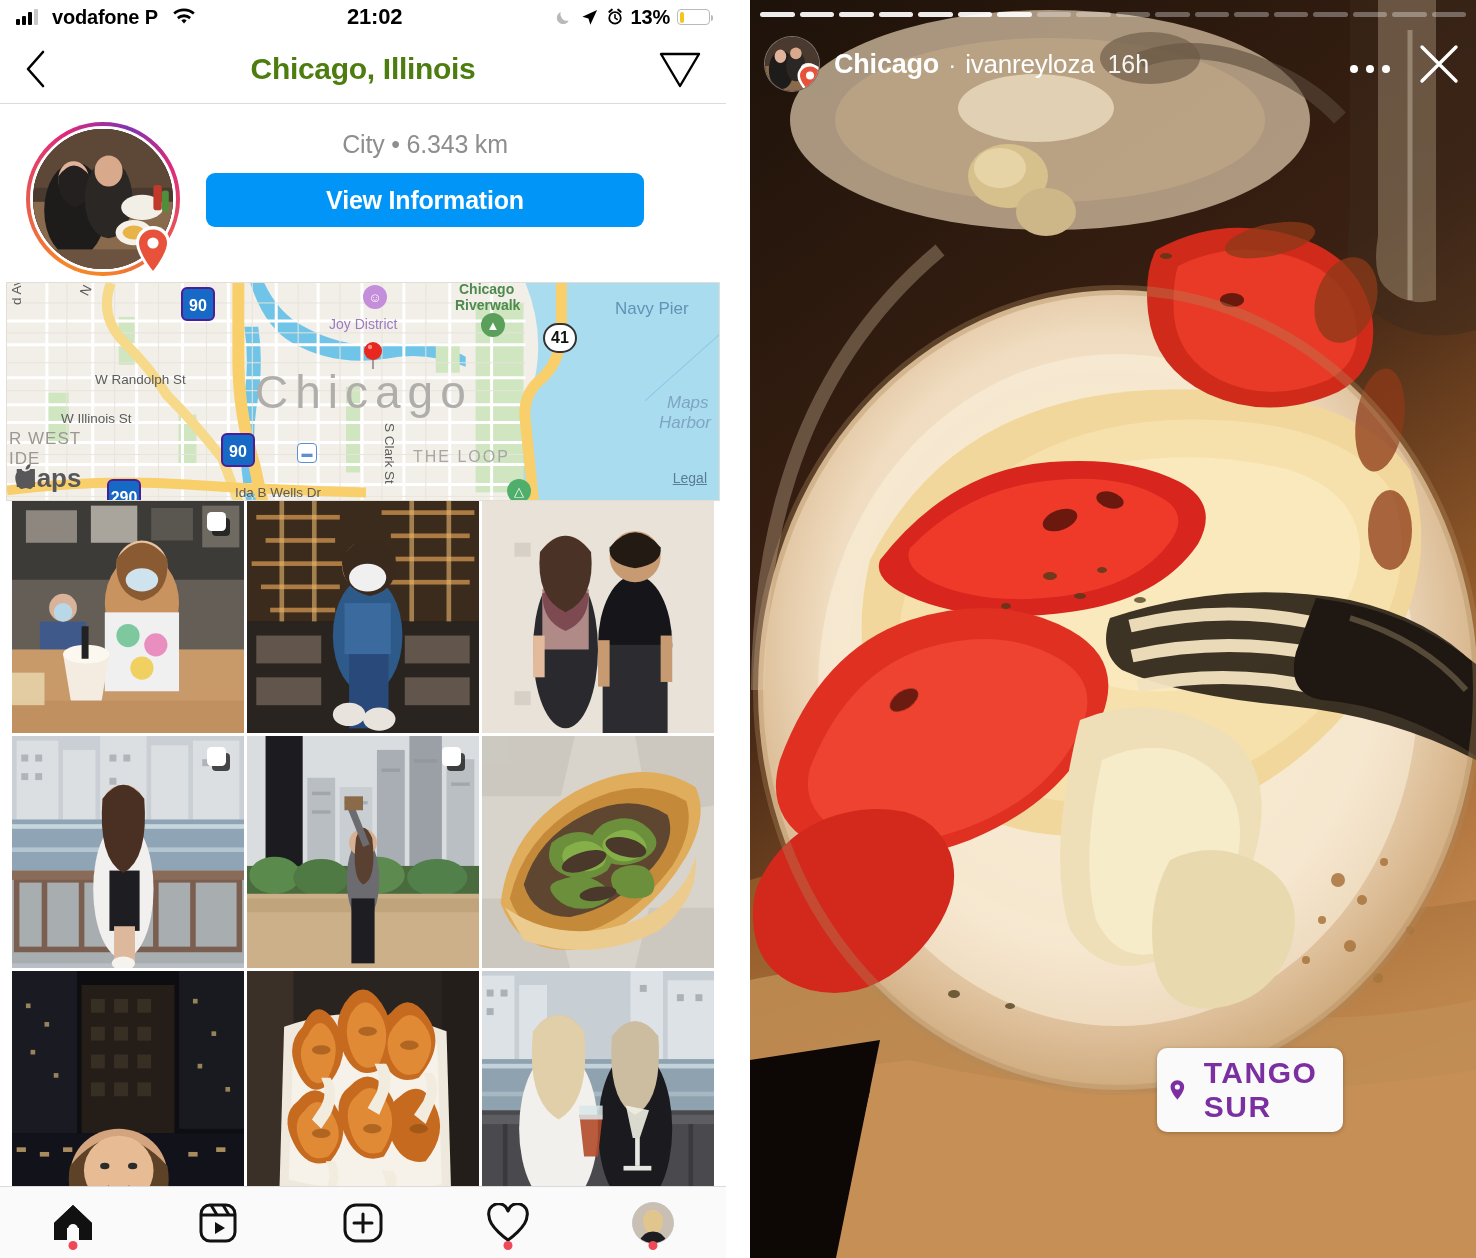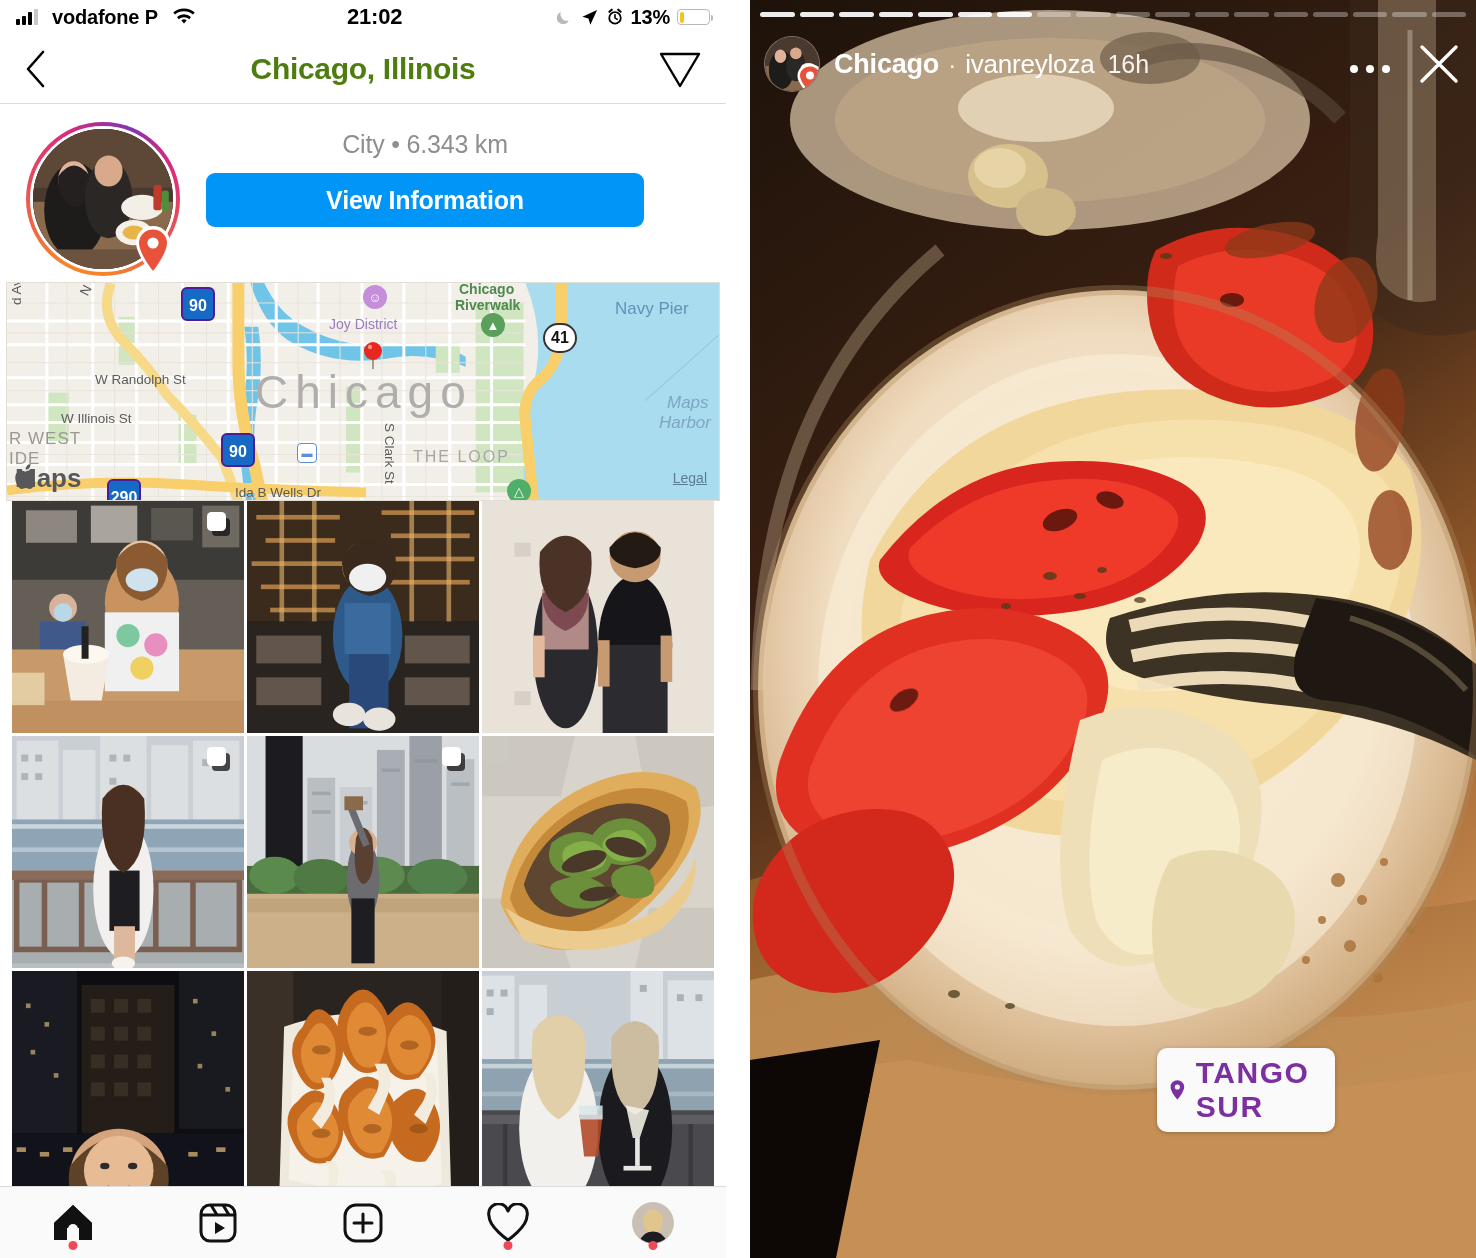--- a/index.html
+++ b/index.html
@@ -167,21 +167,21 @@
   .story-meta { display:flex; align-items:baseline; gap: 9px; flex:1; color:#fff; }
   .s-loc { font-size: 27px; font-weight:700; letter-spacing:-0.2px;}
   .s-sep { font-size: 24px; font-weight:400; opacity:0.92;}
   .s-user { font-size: 26px; font-weight:400; letter-spacing:-0.2px;}
   .s-time { font-size: 25px; font-weight:400; opacity:0.92; margin-left:4px;}
   .s-more { color:#fff; font-size: 36px; letter-spacing:3px; line-height:0.5; cursor:pointer; padding:0 10px;}
   .s-close { color:#fff; cursor:pointer; display:flex; align-items:center;}
   .location-sticker {
     position:absolute; left: 1157px; top: 1048px; z-index:6;
     background: #fafafa; border-radius: 10px;
-    padding: 8px 16px 8px 12px; display:flex; align-items:center; gap: 10px;
+    padding: 8px 16px 8px 12px; display:flex; align-items:center; gap: 18px;
     box-shadow: 0 1px 4px rgba(0,0,0,0.25);
     transform: translateX(-750px);
   }
   .sticker-text {
     font-size: 30px; font-weight: 700; color:#7b2fa0; letter-spacing: 1.5px;
     font-family: "Liberation Sans", sans-serif;
   }
 </style>
 </head>
 <body>

